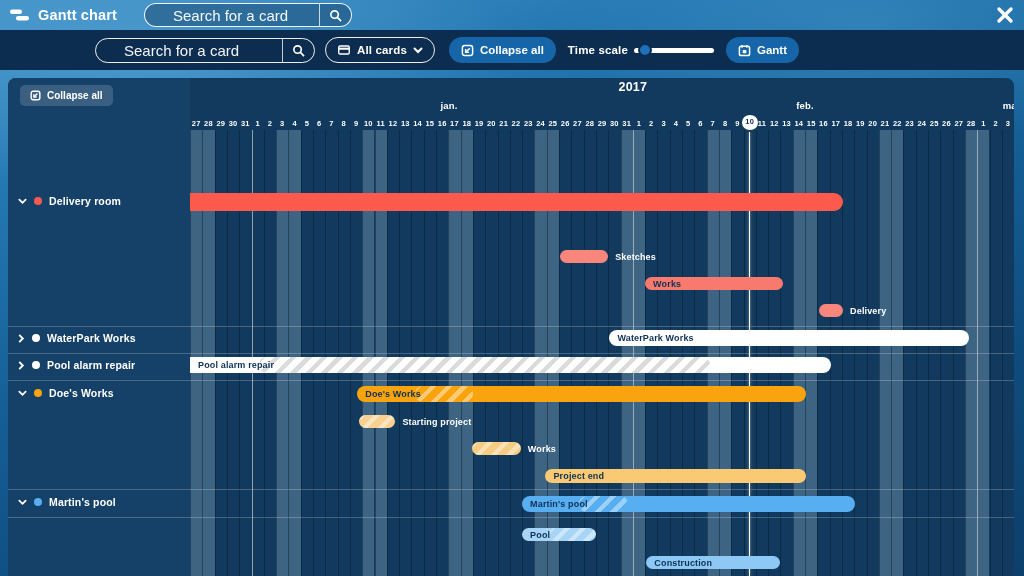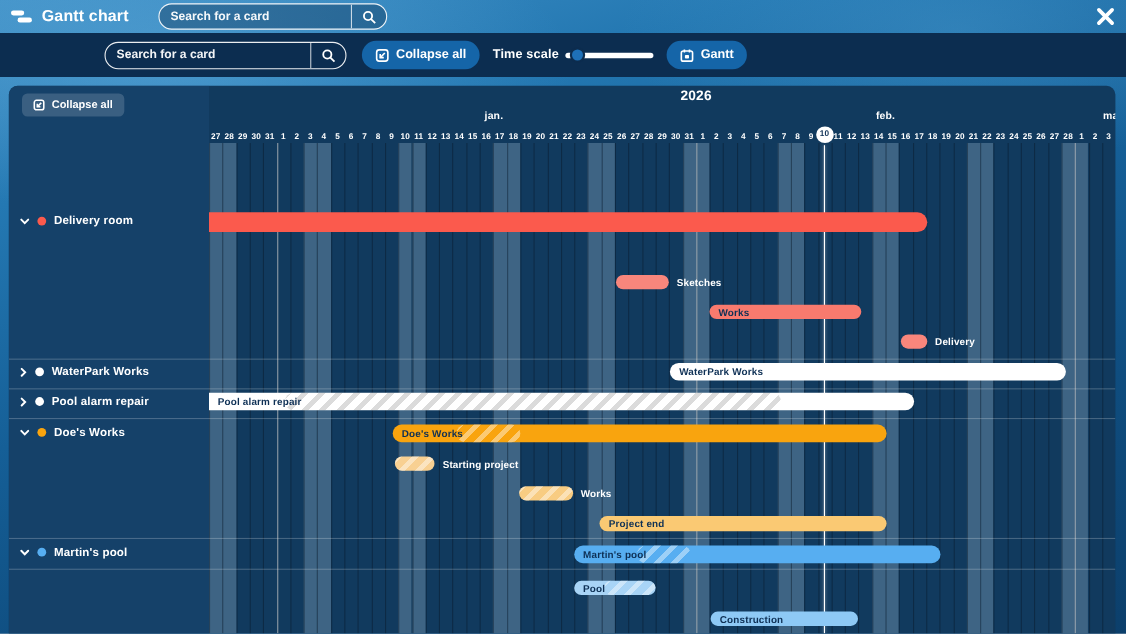--- a/index.html
+++ b/index.html
@@ -17,21 +17,21 @@
   svg { display:block; }
 
   
   .top-bar { position:absolute; left:0; top:0; width:1024px; height:30px;
     display:flex; align-items:center; padding:0 10px; }
   .app-title { font-size:14.5px; margin-left:8px; }
   .pill { display:flex; align-items:center; border:1.5px solid rgba(255,255,255,.92);
     border-radius:16px; height:24px; }
   .search-pill { width:208px; margin-left:27px; background:rgba(10,40,72,.35); overflow:hidden; }
   .search-pill input { flex:1; min-width:0; background:transparent; border:none; outline:none;
-    color:#fff; font-family:inherit; font-weight:bold; font-size:11px; padding:0 10px; }
+    color:#fff; font-family:inherit; font-weight:normal; font-size:15px; padding:0 28px; }
   .search-pill input::placeholder { color:rgba(255,255,255,.95); }
   .search-btn { width:32px; height:100%; display:flex; align-items:center; justify-content:center;
     border-left:1.5px solid rgba(255,255,255,.75); background:transparent; cursor:pointer; }
   .close-btn { margin-left:auto; cursor:pointer; display:flex; align-items:center; }
 
   
   .toolbar { position:absolute; left:0; top:30px; width:1024px; height:40px;
     background:#0c2d50; display:flex; align-items:center; }
   .toolbar .search-pill { margin-left:95px; width:220px; height:25px; background:transparent; }
   .filter-pill { height:26px; padding:0 11px; gap:6px; margin-left:10px; font-size:11.5px;
@@ -130,20 +130,34 @@
         <svg width="13" height="13" viewBox="0 0 14 14" fill="none" stroke="#fff" stroke-width="1.8">
           <circle cx="6" cy="6" r="4"></circle>
             <path d="M9 9 L13 13"></path>
         </svg>
       </span>
     </div>
   </div>
 
 
 
+  <div class="pill filter-pill">
+    <span>
+      <svg width="14" height="14" viewBox="0 0 16 16" fill="none" stroke="#fff" stroke-width="1.6">
+        <rect x="2" y="3.5" width="12" height="9" rx="1.5"></rect>
+          <path d="M2 6.5 L14 6.5" stroke-width="2.4"></path>
+      </svg>
+    </span>
+    <span>All cards</span>
+    <span>
+      <svg width="10" height="7" viewBox="0 0 10 7" fill="none" stroke="#fff" stroke-width="2" stroke-linecap="round">
+        <path d="M1.5 1.5 L5 5 L8.5 1.5"></path>
+      </svg>
+    </span>
+  </div>
 
   <button class="solid-btn collapse">
     <span>
       <svg width="13" height="13" viewBox="0 0 14 14" fill="none" stroke="#fff" stroke-width="1.6">
         <rect x="1.5" y="1.5" width="11" height="11" rx="2.5"></rect>
         <path d="M9.5 4.5 L5 9"></path>
           <path d="M5 5.5 L5 9 L8.5 9"></path>
       </svg>
     </span>
     <span>Collapse all</span>
@@ -301,21 +315,21 @@
       <div class="day-col weekend" style="left: 787.2px; width: 12.3px;"></div>
       <div class="day-cell" style="left: 787.2px; width: 12.3px;">1</div>
       <div class="day-col" style="left: 799.5px; width: 12.3px;"></div>
       <div class="day-cell" style="left: 799.5px; width: 12.3px;">2</div>
       <div class="day-col" style="left: 811.8px; width: 12.3px;"></div>
       <div class="day-cell" style="left: 811.8px; width: 12.3px;">3</div>
       <div class="month-line" style="left: 61.5px;"></div>
       <div class="month-line" style="left: 442.8px;"></div>
       <div class="month-line" style="left: 787.2px;"></div>
       <div class="today-line" style="left: 558.9px;"></div>
-      <div class="year-label" style="left: 442.8px;">2026</div>
+      <div class="year-label" style="left: 442.8px;">2017</div>
       <div class="month-label" style="left: 259px;">jan.</div>
       <div class="month-label" style="left: 615px;">feb.</div>
       <div class="month-label" style="left: 805.65px; margin-left: 16px;">mar</div>
     </div>
   <div id="separators">
       <div class="row-sep" style="top: 248px; z-index: 5;"></div>
       <div class="row-sep" style="top: 275px; z-index: 5;"></div>
       <div class="row-sep" style="top: 302px; z-index: 5;"></div>
       <div class="row-sep" style="top: 411px; z-index: 5;"></div>
       <div class="row-sep" style="top: 439px; z-index: 5;"></div>

